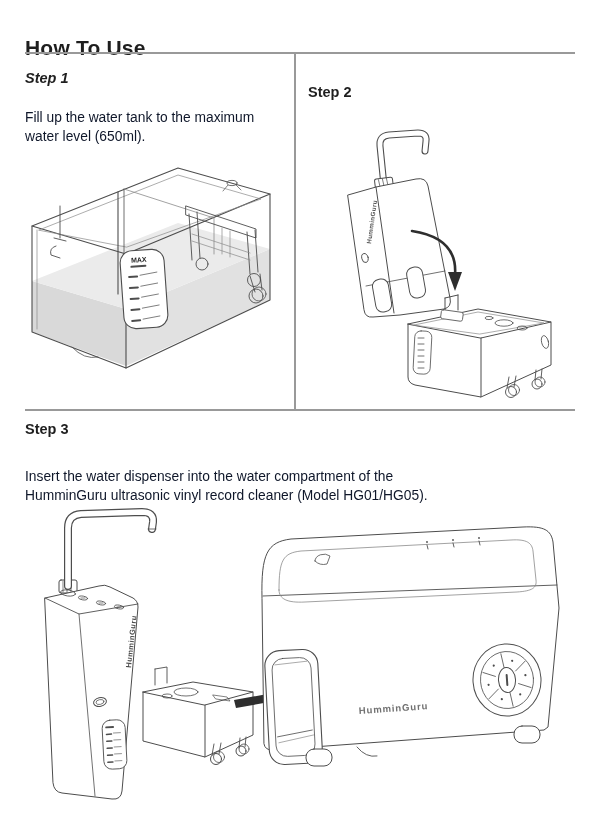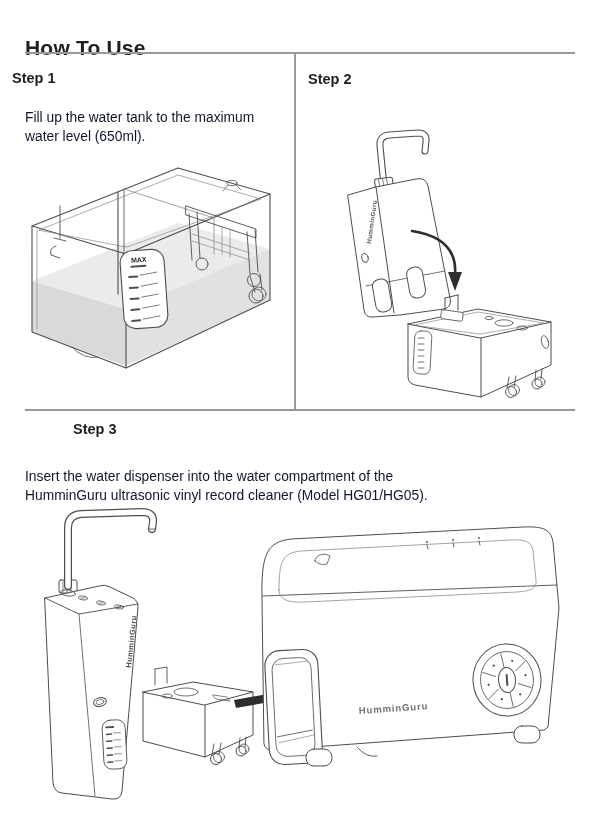--- a/index.html
+++ b/index.html
@@ -5,25 +5,25 @@
   html,body{margin:0;padding:0;background:#ffffff;}
   body{width:600px;height:823px;font-family:"Liberation Sans","DejaVu Sans",sans-serif;}
   .page{position:relative;width:600px;height:823px;background:#fff;overflow:hidden;border-radius:24px;}
   .title{position:absolute;left:25px;top:22px;font-size:21px;font-weight:700;color:#1e1e1e;letter-spacing:.2px;}
   .hr{position:absolute;left:25px;width:550px;height:2px;background:#999999;}
   .hr-top{top:52px;}
   .hr-mid{top:409px;}
   .vr{position:absolute;left:294px;top:54px;width:2px;height:355px;background:#999999;}
   .step-label{position:absolute;font-size:14.5px;font-weight:700;color:#1e1e1e;}
   .step-text{position:absolute;font-size:13.8px;line-height:19px;color:#0f172a;}
-  #s1-label{left:12px;top:70px;}
+  #s1-label{left:25px;top:70px;font-style:italic;}
   #s1-text{left:25px;top:94px;width:232px;}
-  #s2-label{left:308px;top:71px;}
+  #s2-label{left:308px;top:84px;}
   #s2-text{left:308px;top:94px;width:268px;}
-  #s3-label{left:25px;top:421px;margin-left:48px;}
+  #s3-label{left:25px;top:421px;}
   #s3-text{left:25px;top:447px;width:440px;margin-top:20px;}
   .illus{position:absolute;}
   #svg1{left:26px;top:142px;width:258px;height:258px;}
   #svg2{left:308px;top:128px;width:276px;height:278px;}
   #svg3{left:15px;top:498px;width:575px;height:322px;}
   svg text{font-family:"Liberation Sans","DejaVu Sans",sans-serif;}
 </style>
 </head>
 <body>
 

